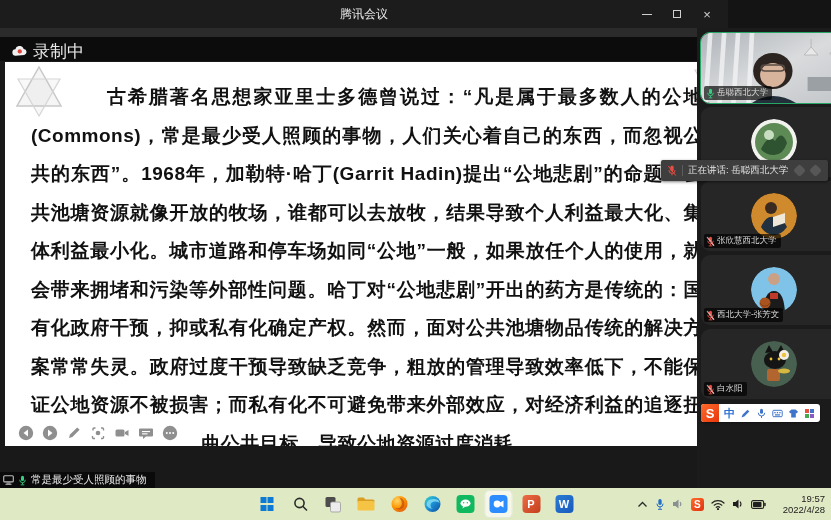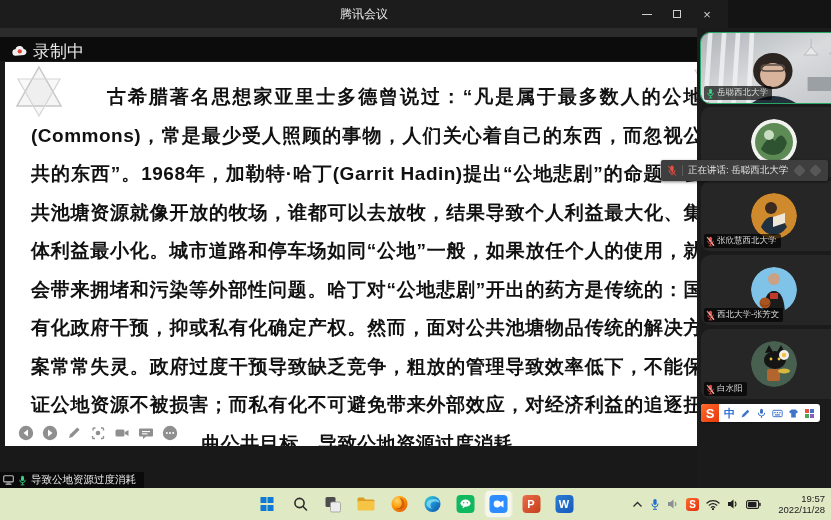--- a/index.html
+++ b/index.html
@@ -178,21 +178,21 @@
         <rect x="0.7" y="0.7" width="9.6" height="6.2" rx="1" fill="none" stroke="#bdbdbd" stroke-width="1.1"></rect>
         <rect x="3.5" y="7.6" width="4" height="1" fill="#bdbdbd"></rect>
           <rect x="2.5" y="8.8" width="6" height="1" fill="#bdbdbd"></rect>
       </svg>
       <svg class="mic on" viewBox="0 0 12 14">
         <rect x="4" y="0.5" width="4" height="7" rx="2" fill="currentColor"></rect>
         <path d="M2.3 6 a3.7 3.9 0 0 0 7.4 0" fill="none" stroke="currentColor" stroke-width="1.2"></path>
         <line x1="6" y1="10" x2="6" y2="12.2" stroke="currentColor" stroke-width="1.2"></line>
         <line x1="3.6" y1="12.8" x2="8.4" y2="12.8" stroke="currentColor" stroke-width="1.2"></line>
       </svg>
-      <span>导致公地资源过度消耗</span>
+      <span>常是最少受人照顾的事物</span>
     </div>
   </div>
 
   <div class="sidebar">
 
     <div class="tile speaking">
       <div class="video-feed">
         <svg viewBox="0 0 126 70" preserveAspectRatio="none">
           <defs>
               <linearGradient id="room" x1="0" y1="0" x2="1" y2="1">
@@ -464,17 +464,17 @@
           <polygon points="1,4 3.5,4 6.5,1.5 6.5,10.5 3.5,8 1,8" fill="#1f1f1f"></polygon>
           <path d="M8 3.5 a4 4 0 0 1 0 5" fill="none" stroke="#1f1f1f" stroke-width="1.1"></path>
         </svg>
       <svg width="15" height="9" viewBox="0 0 15 9">
           <rect x="0.6" y="0.6" width="12" height="7.8" rx="1.5" fill="none" stroke="#1f1f1f" stroke-width="1.1"></rect>
           <rect x="2" y="2" width="8.5" height="5" rx="0.8" fill="#1f1f1f"></rect>
           <rect x="13.2" y="2.8" width="1.5" height="3.4" rx="0.7" fill="#1f1f1f"></rect>
         </svg>
       <span class="clock">
         <span>19:57</span><br>
-        <span>2022/11/28</span>
+        <span>2022/4/28</span>
       </span>
     </div>
   </div>
 </div>
 
 </body></html>

